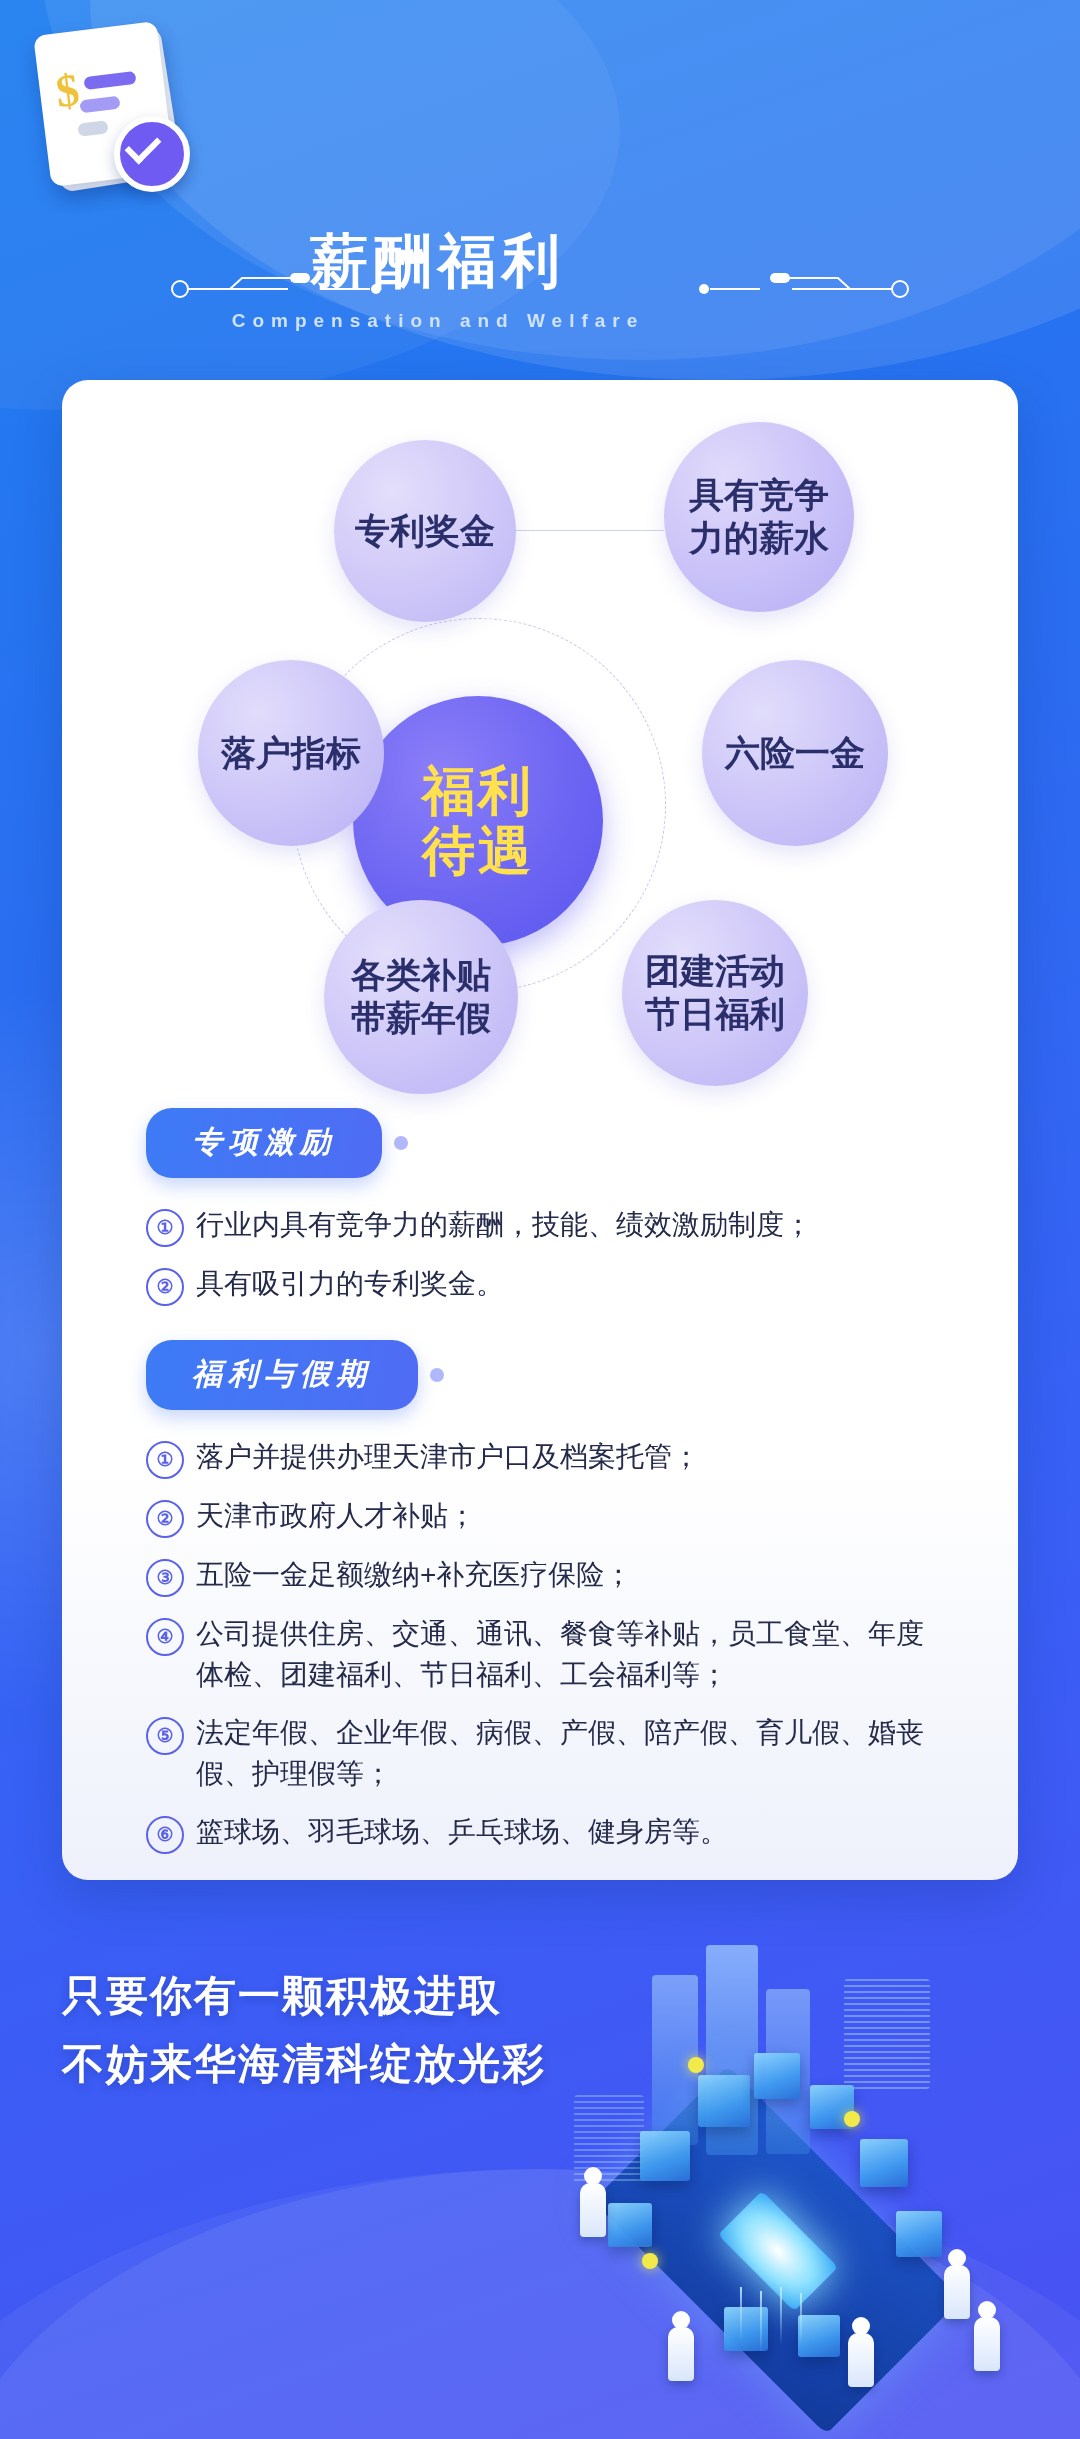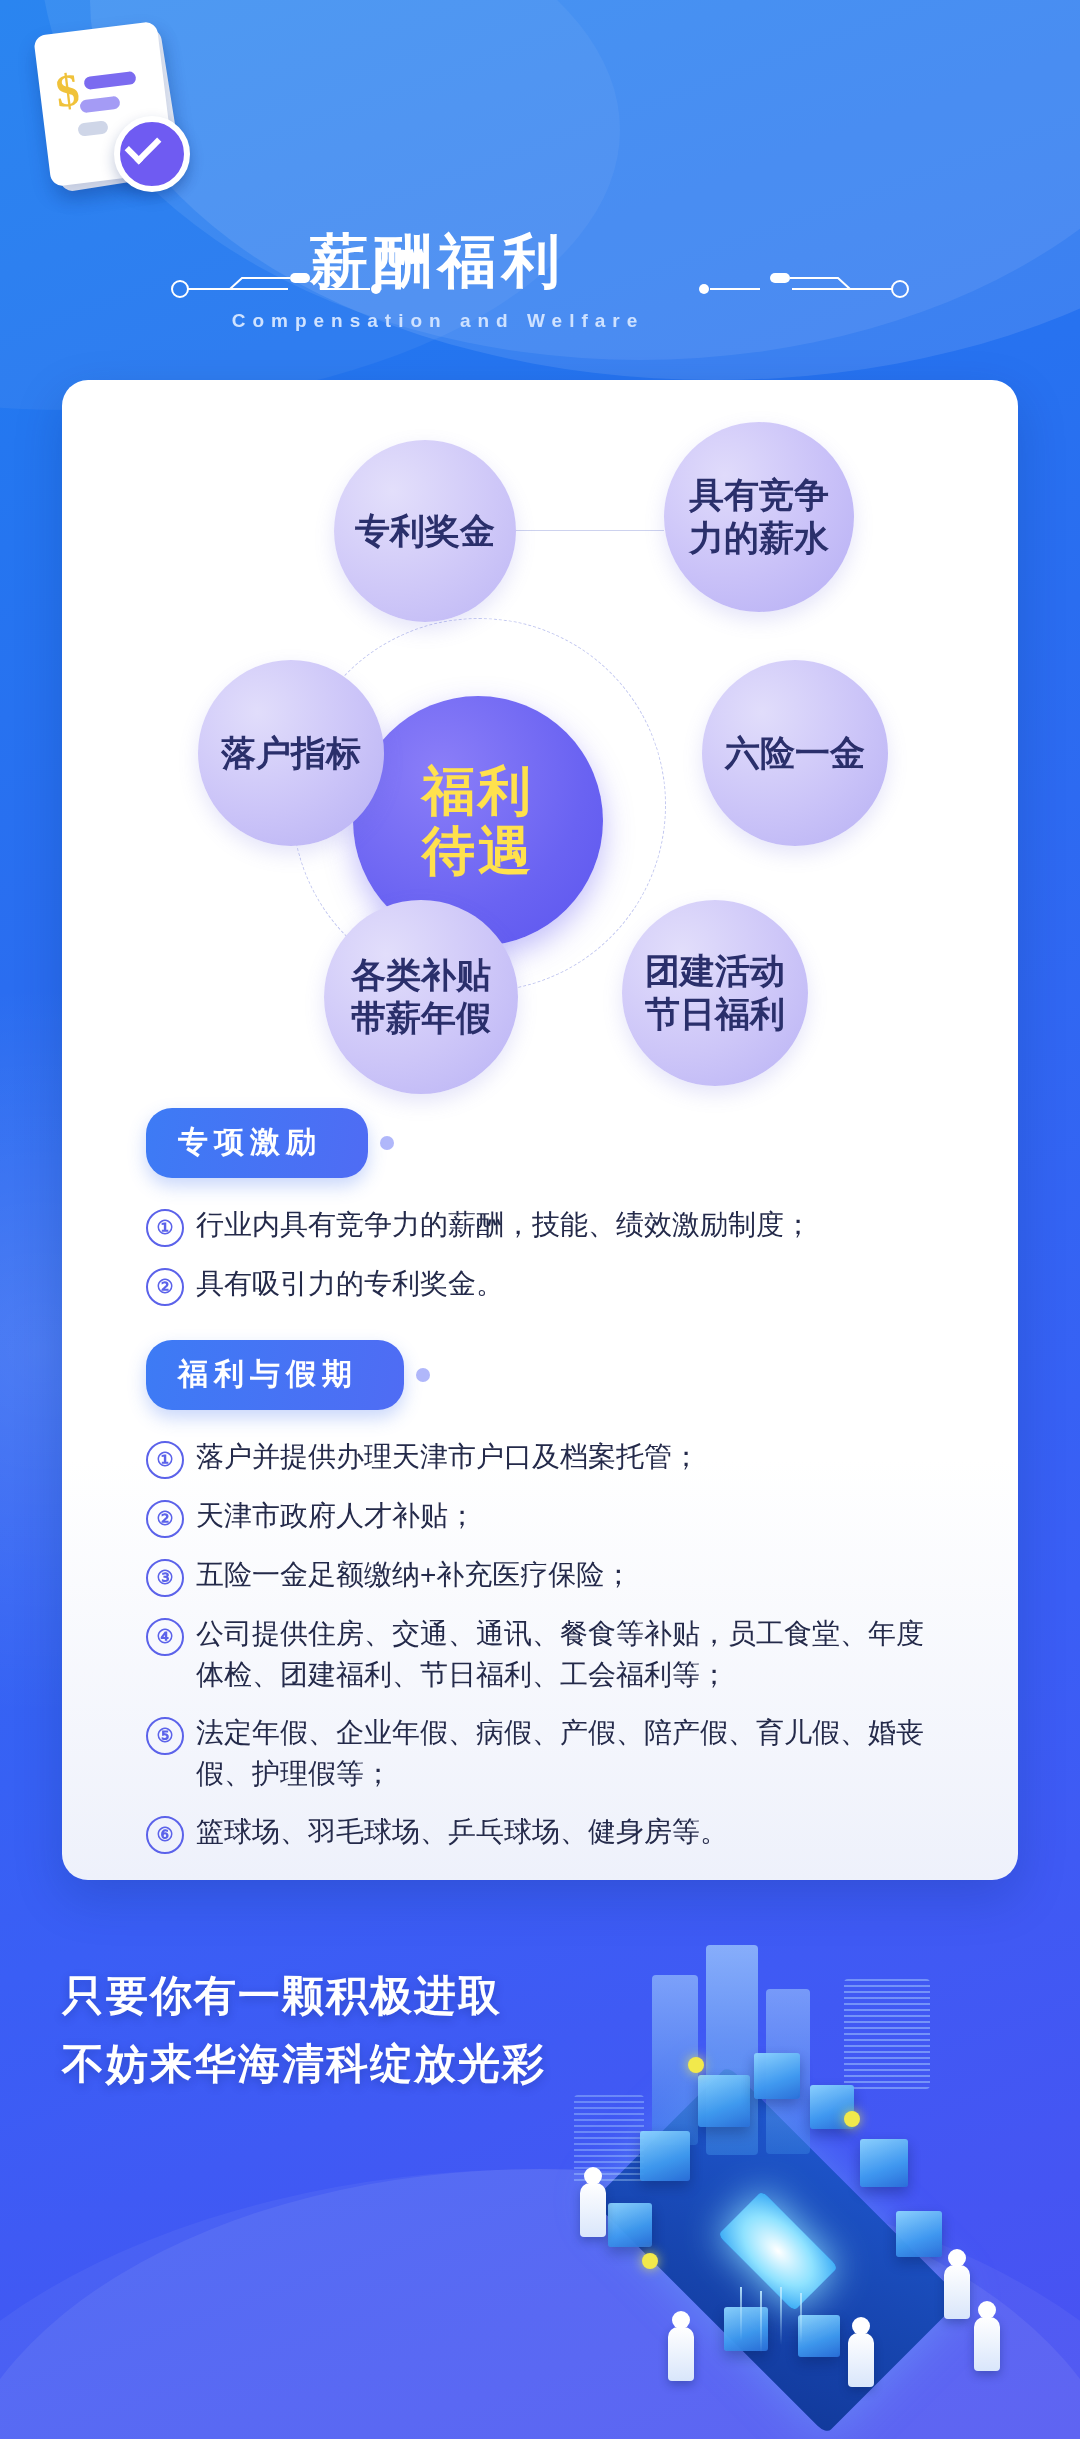--- a/index.html
+++ b/index.html
@@ -264,28 +264,29 @@
 
   
   .section {
     position: relative;
     margin-left: 84px;
     margin-top: 8px;
   }
   .pill {
     display: inline-block;
     position: relative;
-    padding: 14px 46px 15px 32px;
+    padding: 14px 46px 15px 46px;
     border-radius: 26px;
     background: linear-gradient(100deg, #3d7bf5 0%, #4f6cf4 100%);
     color: #ffffff;
     font-size: 30px;
     font-weight: bold;
     letter-spacing: 6px;
     box-shadow: 0 8px 18px rgba(60,110,240,0.28);
+    font-style: italic;
   }
   .pill::after {
     content: "";
     position: absolute;
     right: -26px;
     top: 50%;
     transform: translateY(-50%);
     width: 14px;
     height: 14px;
     border-radius: 50%;

